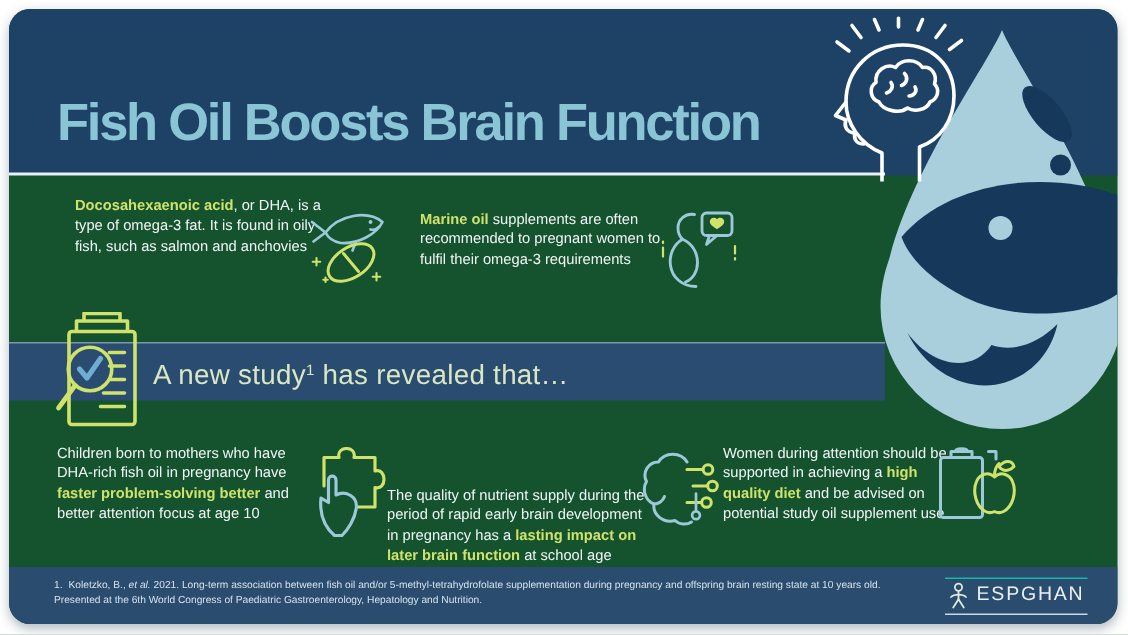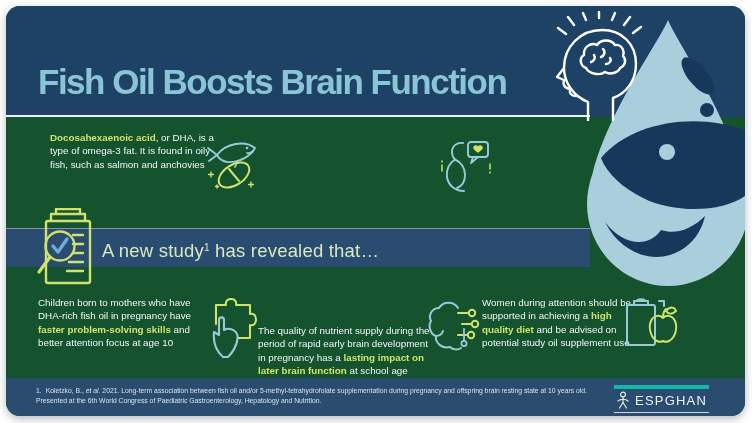--- a/index.html
+++ b/index.html
@@ -44,22 +44,22 @@
   .puzzle-icon{left:200px;top:292px;}
   .braincircuit-icon{left:420px;top:292px;}
   .clipboard-icon{left:614px;top:290px;}
 
   
   .footer-band{position:absolute;left:0;top:372px;width:100%;height:38px;background:#2A4C6E;z-index:3;}
   .footnote{position:absolute;left:30px;top:8px;width:566px;margin:0;
             font-size:6.8px;line-height:1.5;color:#D8E2EC;}
   .footnote .it{font-style:italic;}
   .footnote .num{margin-right:4px;}
-  .logo{position:absolute;right:36px;top:7px;display:flex;align-items:center;gap:5px;
-        border-top:4px solid #14b8a6;border-bottom:1px solid #C9D8E2;padding:2px 2px 3px 2px;}
+  .logo{position:absolute;right:20px;top:7px;display:flex;gap:5px;
+        border-top:1px solid #14b8a6;border-bottom:1px solid #C9D8E2;padding:2px 2px 3px 2px;}
   .logo-text{font-size:13px;color:#EAF1F6;letter-spacing:1.2px;font-weight:normal;}
 </style>
 </head>
 <body>
 
 <div class="stage">
   <div class="card">
 
     <div class="header-band"></div>
     <h1 class="page-title">Fish Oil Boosts Brain Function</h1>
@@ -100,20 +100,21 @@
           <path d="M25,33 L35,45"></path>
         </g>
         <g stroke="#CFE26B" stroke-width="1.4">
           <path d="M7,36 v5 M4.5,38.5 h5"></path>
           <path d="M47,46 v5 M44.5,48.5 h5"></path>
           <path d="M13,49 v3 M11.5,50.5 h3"></path>
         </g>
       </g>
     </svg>
 
+    <p class="blurb fact2-text"><span class="hl">Marine oil</span><span> supplements are often recommended to pregnant women to fulfil their omega-3 requirements</span></p>
 
     <svg class="icon woman-icon" width="56" height="54" viewBox="0 0 56 54">
       <g fill="none" stroke-linecap="round" stroke-linejoin="round">
         <g stroke="#9CC9DA" stroke-width="1.9">
           <path d="M25,5 C19,4 14,8 14,14 C14,17 15,19.5 17,21.5 C11,25 8,32 9,39 C10,47 17,53 26,53"></path>
           <path d="M17,21.5 C23,24 27,30 27,37 C27,43 24,48 19,50"></path>
           <rect x="30" y="4" width="20" height="15" rx="3"></rect>
           <path d="M35,19 L33,25 L40,19"></path>
         </g>
         <path d="M40,8.2 c-1.6,-2 -4.8,-0.9 -4.8,1.6 c0,1.9 2.4,3.4 4.8,5 c2.4,-1.6 4.8,-3.1 4.8,-5 c0,-2.5 -3.2,-3.6 -4.8,-1.6 Z" fill="#CFE26B"></path>
@@ -133,21 +134,21 @@
         <path d="M20,5 V1 H44 V5"></path>
         <path d="M15,12 V6 H49 V12"></path>
         <rect x="10" y="13" width="44" height="62" rx="2"></rect>
         <path d="M37,27 H47 M37,36 H47 M37,45 H47 M33,54 H47 M31,63 H47"></path>
         <circle cx="24" cy="38" r="14.5"></circle>
         <path d="M14,49 L3,64" stroke-width="3.2"></path>
       </g>
       <path d="M17,38 L22,44 L31,31" fill="none" stroke="#6FAED2" stroke-width="3.4" stroke-linecap="round" stroke-linejoin="round"></path>
     </svg>
 
-    <p class="blurb find1-text"><span>Children born to mothers who have DHA-rich fish oil in pregnancy have </span><span class="hl">faster problem-solving skills</span><span> and better attention focus at age 10</span></p>
+    <p class="blurb find1-text"><span>Children born to mothers who have DHA-rich fish oil in pregnancy have </span><span class="hl">faster problem-solving better</span><span> and better attention focus at age 10</span></p>
 
     <svg class="icon puzzle-icon" width="54" height="60" viewBox="0 0 54 60">
       <g fill="none" stroke-linecap="round" stroke-linejoin="round">
         <path stroke="#CFE26B" stroke-width="2.1" d="M10,26 L10,7 L20,7 C19,3 22,1 25,1 C28,1 31,3 30,7 L44,7 L44,16 C48,15 50,18 50,21.5 C50,25 48,28 44,27 L44,40 L32,40"></path>
         <path stroke="#9CC9DA" stroke-width="2.1" d="M17,59 C10,53 7,44 8,34 L13,37 L13,22 C13,18.5 18,18.5 18,22 L18,32 C21,30.5 25,30.5 28,32.5 C31,34.5 32,37.5 31.5,41 C30.5,48 26,55 22,59 Z"></path>
       </g>
     </svg>
 
     <p class="blurb find2-text"><span>The quality of nutrient supply during the period of rapid early brain development in pregnancy has a </span><span class="hl">lasting impact on later brain function</span><span> at school age</span></p>
 

